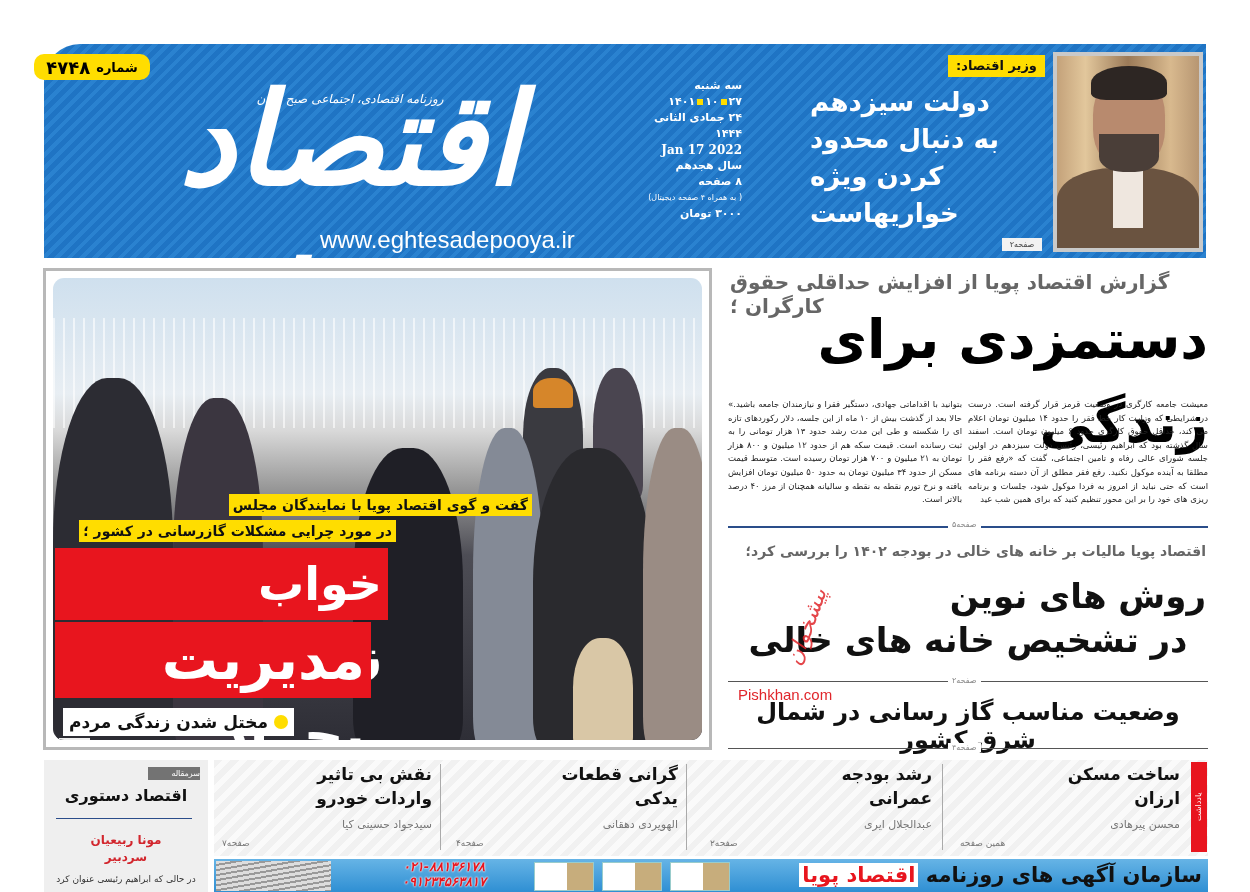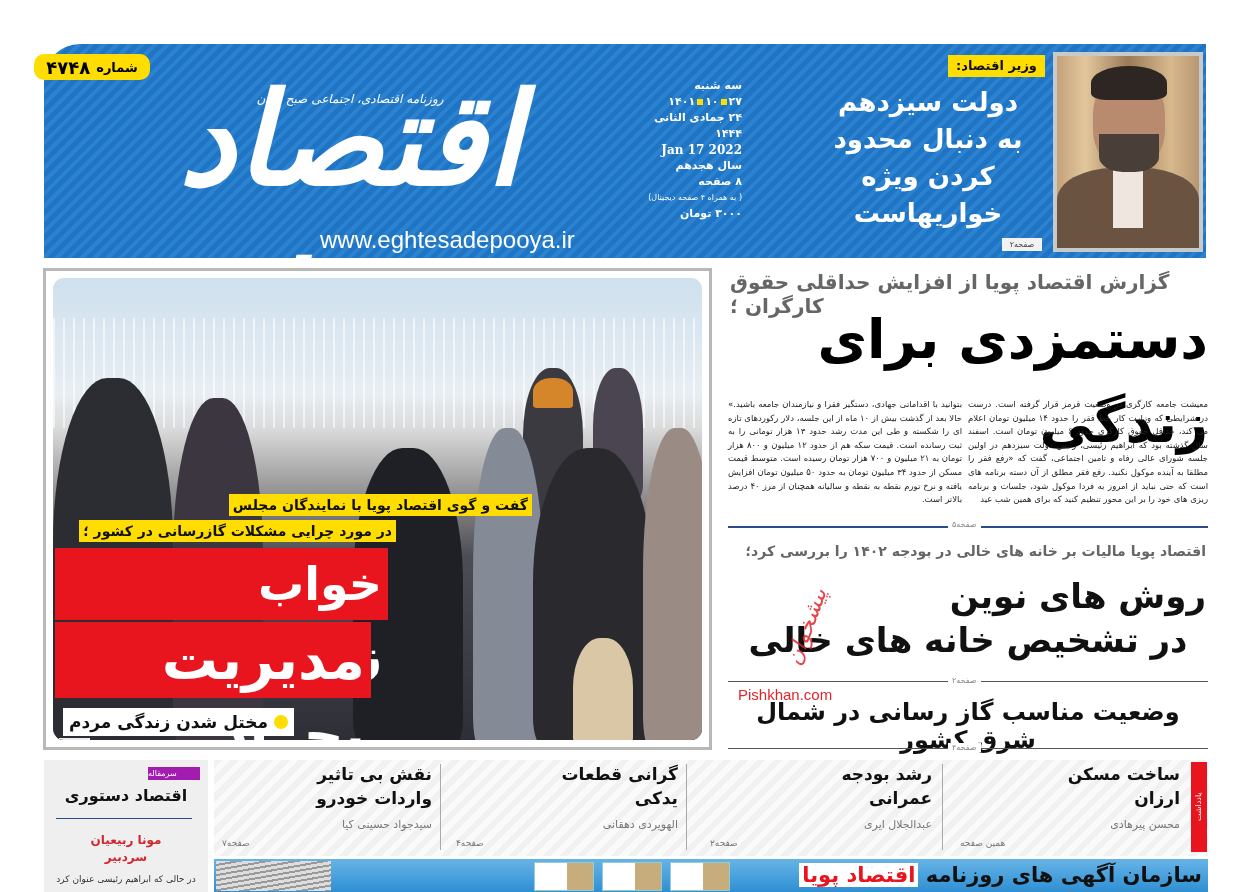--- a/index.html
+++ b/index.html
@@ -25,21 +25,21 @@
     text-align: center; direction: rtl; letter-spacing: -4px; font-style: italic;
   }
   #tagline { left: 250px; top: 92px; width: 200px; color: #fff; font-size: 12px; font-style: italic; direction: rtl; text-align: center; }
   #website { left: 320px; top: 226px; width: 320px; color: #fff; font-size: 24px; font-family: "Liberation Sans", sans-serif; }
   #date-block { left: 632px; top: 78px; width: 110px; color: #fff; font-size: 11px; font-weight: bold; direction: rtl; text-align: right; line-height: 16px; }
   #date-block .en { font-family: "DejaVu Serif", serif; font-size: 12px; }
   #date-block .sm { font-size: 8px; font-weight: normal; }
   .ysq { display: inline-block; width: 6px; height: 6px; background: #ffdd00; margin: 0 2px; }
 
   #minister-label { left: 948px; top: 55px; width: 97px; height: 22px; background: #ffdd00; font-size: 13px; font-weight: bold; color: #111; direction: rtl; text-align: center; line-height: 22px; }
-  #minister-headline { left: 810px; top: 84px; width: 236px; color: #fff; font-size: 26px; font-weight: bold; direction: rtl; text-align: center; line-height: 37px; }
+  #minister-headline { left: 810px; top: 84px; width: 236px; color: #fff; font-size: 26px; font-weight: bold; direction: rtl; text-align: left; line-height: 37px; }
   #minister-photo { left: 1053px; top: 52px; width: 150px; height: 200px; background: #c9c9c9; padding: 4px; }
   #minister-photo .inner { width: 100%; height: 100%; background: linear-gradient(90deg, #c4a27a 0%, #e2c79c 20%, #9b7a58 50%, #d8b98e 80%, #b79672 100%); position: relative; overflow: hidden; }
   .face { position: absolute; left: 36px; top: 16px; width: 72px; height: 96px; background: #b88a6e; border-radius: 45% 45% 40% 40%; }
   .hair { position: absolute; left: 34px; top: 10px; width: 76px; height: 34px; background: #2d2623; border-radius: 50% 50% 20% 20%; }
   .beard { position: absolute; left: 42px; top: 78px; width: 60px; height: 38px; background: #4a3e38; border-radius: 0 0 40% 40%; }
   .suit { position: absolute; left: 0; top: 112px; width: 142px; height: 80px; background: #6a5340; border-radius: 40% 40% 0 0; }
   .shirt { position: absolute; left: 56px; top: 112px; width: 30px; height: 60px; background: #efe7df; }
   #page2-tag { left: 1002px; top: 238px; width: 40px; height: 13px; background: #f2f2f2; font-size: 8px; color: #444; direction: rtl; text-align: center; line-height: 13px; }
 
   
@@ -74,21 +74,21 @@
   #bottom-strip { left: 214px; top: 760px; width: 994px; height: 96px; background: repeating-linear-gradient(135deg, #f1f1f1 0 6px, #fafafa 6px 12px); }
   .note-item { position: absolute; direction: rtl; text-align: right; }
   .note-title { font-size: 17px; font-weight: bold; color: #111; line-height: 24px; }
   .note-author { font-size: 11px; color: #777; margin-top: 8px; }
   .note-page { position: absolute; font-size: 9px; color: #777; }
   .vdiv { position: absolute; width: 1px; background: #aaa; top: 764px; height: 86px; }
   #notes-tag { left: 1191px; top: 762px; width: 16px; height: 90px; background: #e8151e; color: #fff; font-size: 8px; writing-mode: vertical-rl; transform: rotate(180deg); text-align: center; line-height: 16px; }
 
   
   #editorial { left: 44px; top: 760px; width: 164px; height: 132px; background: #efefef; }
-  #editorial-tag { left: 148px; top: 767px; width: 52px; height: 13px; background: #a21caf; color: #fff; font-size: 8px; text-align: left; line-height: 13px; direction: rtl; font-family: Liberation Serif, serif; }
+  #editorial-tag { left: 148px; top: 767px; width: 52px; height: 13px; background: #737373; color: #fff; font-size: 8px; text-align: right; line-height: 13px; direction: rtl; font-family: Liberation Serif, serif; }
   #editorial-title { left: 50px; top: 786px; width: 152px; font-size: 16px; font-weight: bold; direction: rtl; text-align: center; }
   #editorial-rule { left: 56px; top: 818px; width: 136px; height: 1px; background: #2a4d8a; }
   #editorial-author { left: 50px; top: 832px; width: 152px; font-size: 12px; font-weight: bold; color: #d2262d; direction: rtl; text-align: center; line-height: 17px; }
   #editorial-body { left: 50px; top: 874px; width: 152px; font-size: 9px; color: #333; direction: rtl; text-align: center; }
 
   
   #ad-banner { left: 214px; top: 859px; width: 994px; height: 33px; background: linear-gradient(180deg, #66b4e6 0%, #2f8fd3 100%); overflow: hidden; }
   #ad-papers-img { position: absolute; left: 2px; top: 2px; width: 115px; height: 30px; background: repeating-linear-gradient(170deg, #ddd 0 3px, #999 3px 5px); }
   #ad-phone { position: absolute; left: 150px; top: 0px; width: 160px; color: #e8151e; font-weight: bold; font-style: italic; font-size: 13px; line-height: 15px; text-align: center; text-shadow: 0 0 2px #fff, 0 0 2px #fff; letter-spacing: 1px; }
   .ad-thumb { position: absolute; top: 3px; width: 60px; height: 29px; background: linear-gradient(90deg, #fff 0 55%, #c7ad7c 55% 100%); border: 1px solid #9cc; }
@@ -221,20 +221,24 @@
 
 <div class="note-item" style="left:290px;top:762px;width:142px;">
   <div class="note-title">نقش بی تاثیر</div>
   <div class="note-title">واردات خودرو</div>
   <div class="note-author">سیدجواد حسینی کیا</div>
 </div>
 <div class="note-page" style="left:222px;top:838px;">صفحه۷</div>
 
 <div id="ad-banner" class="abs">
   <div id="ad-papers-img"></div>
+  <div id="ad-phone">
+    <div>۰۲۱-۸۸۱۳۶۱۷۸</div>
+    <div>۰۹۱۲۳۴۵۶۳۸۱۷</div>
+  </div>
   <div class="ad-thumb" style="left:320px;"></div>
   <div class="ad-thumb" style="left:388px;"></div>
   <div class="ad-thumb" style="left:456px;"></div>
   <div id="ad-title">
     <span>سازمان آگهی های روزنامه</span>
     <span class="brand">اقتصاد پویا</span>
   </div>
 </div>
 
 </body></html>

